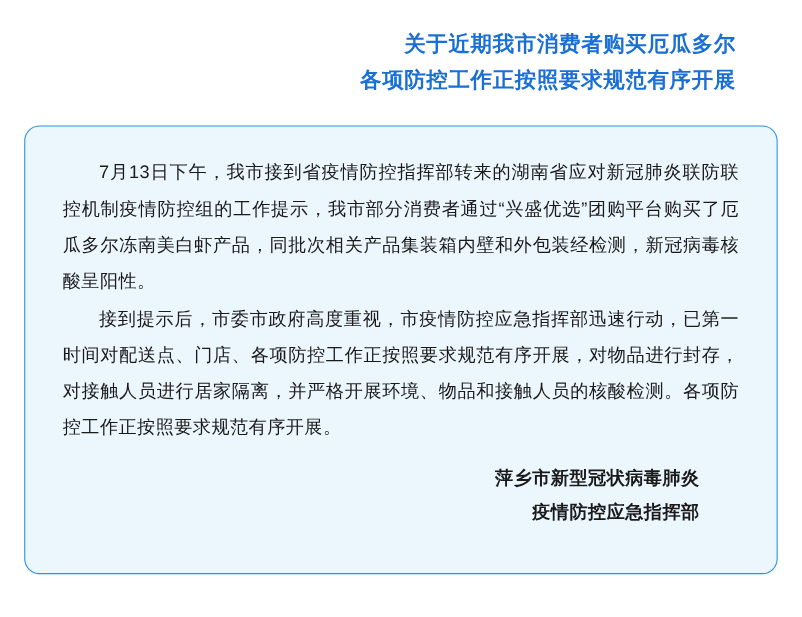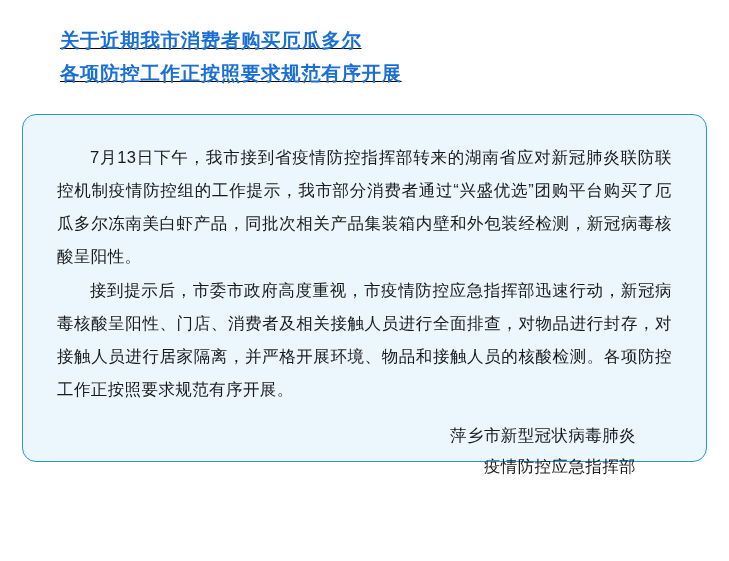--- a/index.html
+++ b/index.html
@@ -16,40 +16,39 @@
   .page {
     position: relative;
     width: 729px;
     height: 561px;
     background: #ffffff;
     box-sizing: border-box;
   }
   
   .title-block {
     padding: 24px 60px 8px 60px;
-    text-align: left;
-    text-decoration: underline;
+    text-align: right;
   }
   .title-line {
     color: #1a6fd4;
     font-size: 19.5px;
     font-weight: bold;
     letter-spacing: 0.6px;
     line-height: 33px;
   }
   
   .card {
     position: relative;
     margin: 16px 22px 0 22px;
     background: #ebf6fd;
     border: 1.5px solid #2a93e0;
     border-radius: 14px;
     padding: 26px 34px 20px 34px;
     box-sizing: border-box;
-    height: 348px;
+    height: 408px;
   }
   .body-text {
     color: #1a1a1a;
     font-size: 16.5px;
     line-height: 33px;
     letter-spacing: 0.4px;
     text-align: justify;
   }
   .para {
     text-indent: 2em;
@@ -59,36 +58,37 @@
     margin-top: 14px;
     text-align: right;
     color: #1a1a1a;
     font-size: 16.5px;
     line-height: 31px;
     letter-spacing: 0.4px;
     padding-right: 36px;
   }
   .sign div {
     white-space: nowrap;
+    font-weight: bold;
   }
 </style>
 </head>
 <body>
 
 <div class="page">
 
   <div class="title-block">
     <div class="title-line">关于近期我市消费者购买厄瓜多尔</div>
     <div class="title-line">各项防控工作正按照要求规范有序开展</div>
   </div>
 
   <div class="card">
     <div class="body-text">
       <p class="para">7月13日下午，我市接到省疫情防控指挥部转来的湖南省应对新冠肺炎联防联控机制疫情防控组的工作提示，我市部分消费者通过“兴盛优选”团购平台购买了厄瓜多尔冻南美白虾产品，同批次相关产品集装箱内壁和外包装经检测，新冠病毒核酸呈阳性。</p>
-      <p class="para">接到提示后，市委市政府高度重视，市疫情防控应急指挥部迅速行动，新冠病毒核酸呈阳性、门店、消费者及相关接触人员进行全面排查，对物品进行封存，对接触人员进行居家隔离，并严格开展环境、物品和接触人员的核酸检测。各项防控工作正按照要求规范有序开展。</p>
+      <p class="para">接到提示后，市委市政府高度重视，市疫情防控应急指挥部迅速行动，已第一时间对配送点、门店、各项防控工作正按照要求规范有序开展，对物品进行封存，对接触人员进行居家隔离，并严格开展环境、物品和接触人员的核酸检测。各项防控工作正按照要求规范有序开展。</p>
     </div>
     <div class="sign">
       <div>萍乡市新型冠状病毒肺炎</div>
       <div>疫情防控应急指挥部</div>
 
     </div>
   </div>
 
 </div>
 

